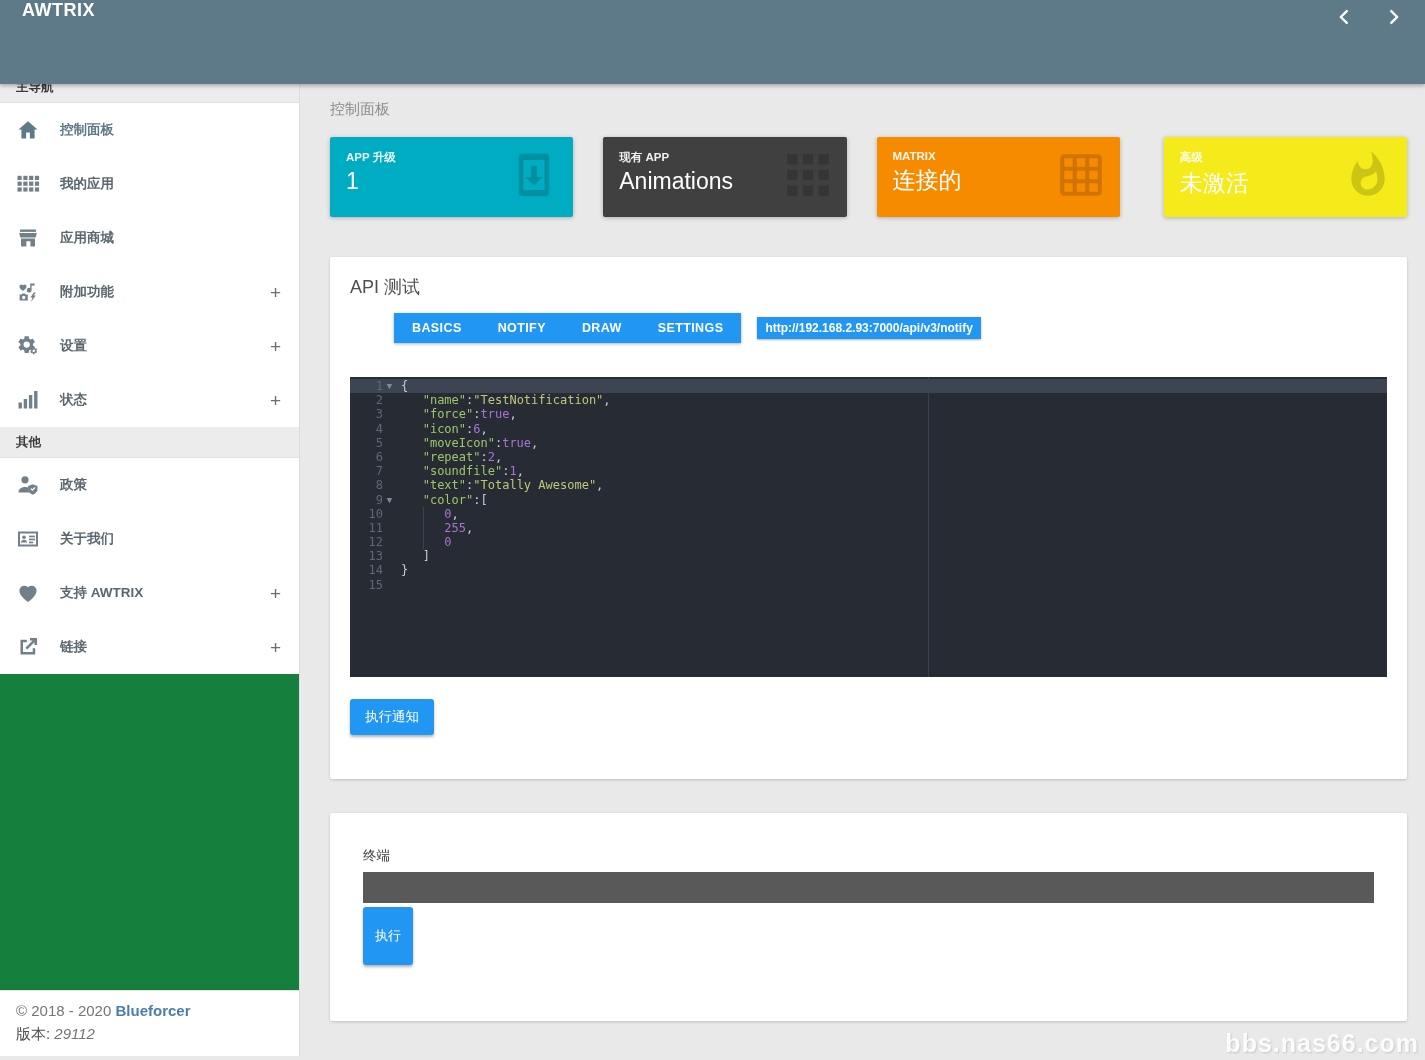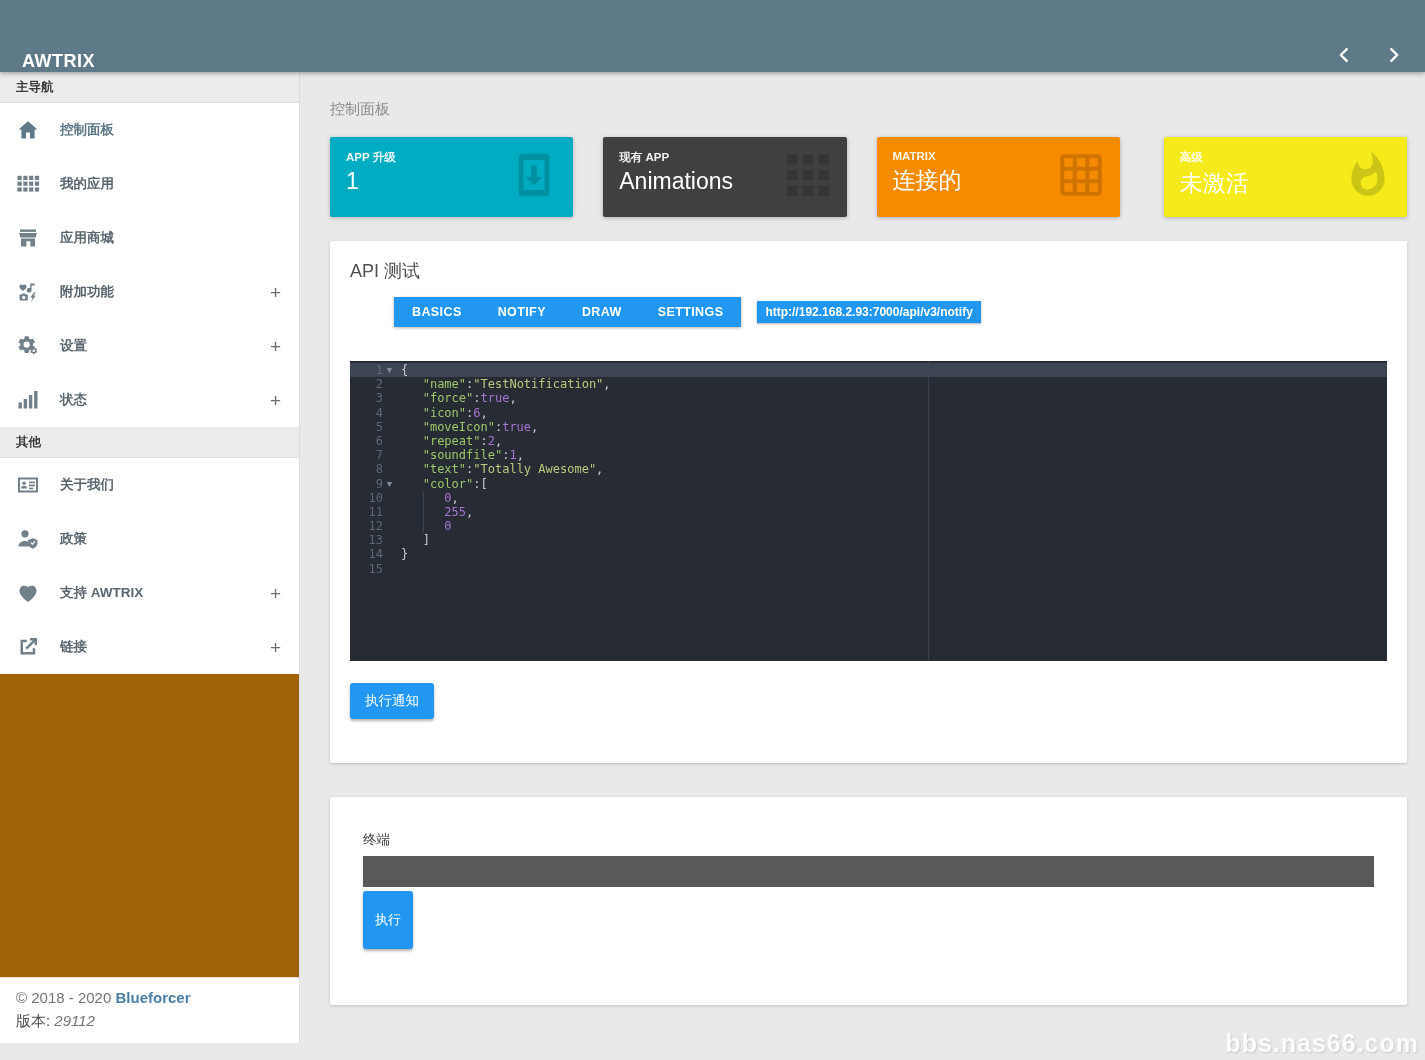--- a/index.html
+++ b/index.html
@@ -1,28 +1,28 @@
 <!DOCTYPE html>
 <html><head>
 <meta charset="utf-8">
 <style>
   * { margin:0; padding:0; box-sizing:border-box; }
   html,body { width:1425px; height:1060px; overflow:hidden; }
   body { font-family:"Liberation Sans","DejaVu Sans",sans-serif; background:#E9E9E9; position:relative; }
 
   
-  .header { position:absolute; top:0; left:0; right:0; height:72px; background:#5E7A88;
-            box-shadow:0 2px 4px rgba(0,0,0,.28); z-index:30; display:flex; align-items:flex-end; }
+  .header { position:absolute; top:0; left:0; right:0; height:84px; background:#5E7A88;
+            box-shadow:0 2px 4px rgba(0,0,0,.28); z-index:30; display:flex; align-items:flex-start; }
   .brand { color:#fff; font-size:18px; font-weight:bold; letter-spacing:.5px; margin-left:22px; }
   .header-nav { margin-left:auto; margin-right:14px; display:flex; gap:16px; }
   .nav-arrow { width:34px; height:34px; display:flex; align-items:center; justify-content:center; cursor:pointer; }
   .nav-arrow svg { width:22px; height:22px; stroke:#fff; stroke-width:2.6; fill:none; stroke-linecap:round; stroke-linejoin:round; }
 
   
-  .sidebar { position:absolute; top:72px; left:0; bottom:17px; width:300px; background:#a16207;
+  .sidebar { position:absolute; top:72px; left:0; bottom:4px; width:300px; background:#15803d;
              border-right:1px solid #DCDCDC; z-index:20; }
   .side-section { height:31px; background:#ECECEC; border-bottom:1px solid #E0E0E0;
                   font-size:12.5px; font-weight:bold; color:#3C3C3C; line-height:31px; padding-left:16px; }
   .side-item { height:54px; display:flex; align-items:center; padding:0 18px 0 16px; cursor:pointer; background:#fff; }
   .side-icon { width:30px; height:26px; color:#72808A; flex:none; display:flex; align-items:center; }
   .side-icon svg { width:24px; height:24px; fill:currentColor; }
   .side-label { margin-left:14px; font-size:13.5px; font-weight:bold; color:#5A676F; }
   .side-item.active .side-label { color:#5E7A88; }
   .side-item.active .side-icon { color:#5E7A88; }
   .expand { margin-left:auto; font-size:19px; font-weight:400; color:#6E6E6E; line-height:1; }
@@ -39,21 +39,21 @@
 
   .cards-row { display:flex; gap:30px; margin-top:18px; }
   .card { flex:1; height:80px; border-radius:2px; position:relative; padding:13px 16px;
           box-shadow:0 1px 4px rgba(0,0,0,.25); cursor:pointer; overflow:hidden; }
   .card-label { font-size:11.5px; color:rgba(255,255,255,.92); font-weight:bold; }
   .card-value { font-size:23px; color:#fff; margin-top:3px; white-space:nowrap; }
   .card-icon { position:absolute; right:14px; top:50%; transform:translateY(-50%); color:rgba(0,0,0,.16); }
   .card-icon svg { width:50px; height:50px; fill:currentColor; }
 
   .panel { background:#fff; border-radius:2px; box-shadow:0 1px 3px rgba(0,0,0,.18); }
-  .api-panel { margin-top:24px; padding:18px 20px 44px; }
+  .api-panel { margin-top:40px; padding:18px 20px 44px; }
   .api-title { font-size:18px; color:#4F4F4F; font-weight:400; }
   .tabs-row { display:flex; align-items:center; margin-top:14px;padding-left:44px; }
   .tabs-bar { display:flex; background:#2196F3; box-shadow:0 1px 3px rgba(0,0,0,.3); }
   .tab { padding:8px 18px; font-size:12.5px; font-weight:bold; letter-spacing:.4px; color:#fff;
          background:transparent; border:none; cursor:pointer; font-family:inherit; }
   .api-url { margin-left:16px; background:#2196F3; color:#fff; font-size:12px; font-weight:bold;
              padding:4px 8px; box-shadow:0 1px 2px rgba(0,0,0,.3); white-space:nowrap; }
 
   
   .editor { margin-top:34px; height:300px; background:#262B34; position:relative;
@@ -183,40 +183,40 @@
         </span>
         <span class="side-label">状态</span>
         <span class="expand">+</span>
       </div>
     </div>
   <div class="side-section">其他</div>
   <div id="side-other-list">
       <div class="side-item">
         <span class="side-icon">
           <svg viewBox="0 0 24 24">
+            <circle cx="9" cy="6.8" r="3.6"></circle>
+            <path d="M2.5 19.5c0-3.5 2.9-5.6 6.5-5.6 1.2 0 2.3.2 3.2.7a7.6 7.6 0 0 0 1.6 4.9Z"></path>
+            <path d="M16.8 11.2l4.7 1.9v3c0 2.9-2 4.8-4.7 5.7-2.7-.9-4.7-2.8-4.7-5.7v-3Z"></path>
+            <path d="M14.9 15.6l1.5 1.5 2.6-2.6" fill="none" stroke="#fff" stroke-width="1.3"></path>
+          </svg>
+        </span>
+        <span class="side-label">政策</span>
+      </div>
+      <div class="side-item">
+        <span class="side-icon">
+          <svg viewBox="0 0 24 24">
             <path d="M2 4.5h20v15H2Zm2 2v11h16v-11Z"></path>
             <circle cx="8" cy="10.3" r="1.8"></circle>
             <path d="M4.9 15.2c0-1.6 1.5-2.5 3.1-2.5s3.1.9 3.1 2.5v.3H4.9Z"></path>
             <rect x="13" y="8.6" width="6" height="1.7"></rect>
             <rect x="13" y="11.6" width="6" height="1.7"></rect>
             <rect x="13" y="14.6" width="4.2" height="1.7"></rect>
           </svg>
         </span>
         <span class="side-label">关于我们</span>
-      </div>
-      <div class="side-item">
-        <span class="side-icon">
-          <svg viewBox="0 0 24 24">
-            <circle cx="9" cy="6.8" r="3.6"></circle>
-            <path d="M2.5 19.5c0-3.5 2.9-5.6 6.5-5.6 1.2 0 2.3.2 3.2.7a7.6 7.6 0 0 0 1.6 4.9Z"></path>
-            <path d="M16.8 11.2l4.7 1.9v3c0 2.9-2 4.8-4.7 5.7-2.7-.9-4.7-2.8-4.7-5.7v-3Z"></path>
-            <path d="M14.9 15.6l1.5 1.5 2.6-2.6" fill="none" stroke="#fff" stroke-width="1.3"></path>
-          </svg>
-        </span>
-        <span class="side-label">政策</span>
       </div>
       <div class="side-item">
         <span class="side-icon">
           <svg viewBox="0 0 24 24">
             <path d="M12 21s-8.6-5.6-8.6-11.2C3.4 6.9 5.7 4.8 8.4 4.8c1.9 0 3.1 1 3.6 1.6.5-.6 1.7-1.6 3.6-1.6 2.7 0 5 2.1 5 5C20.6 15.4 12 21 12 21Z"></path>
           </svg>
         </span>
         <span class="side-label">支持 AWTRIX</span>
         <span class="expand">+</span>
       </div>

